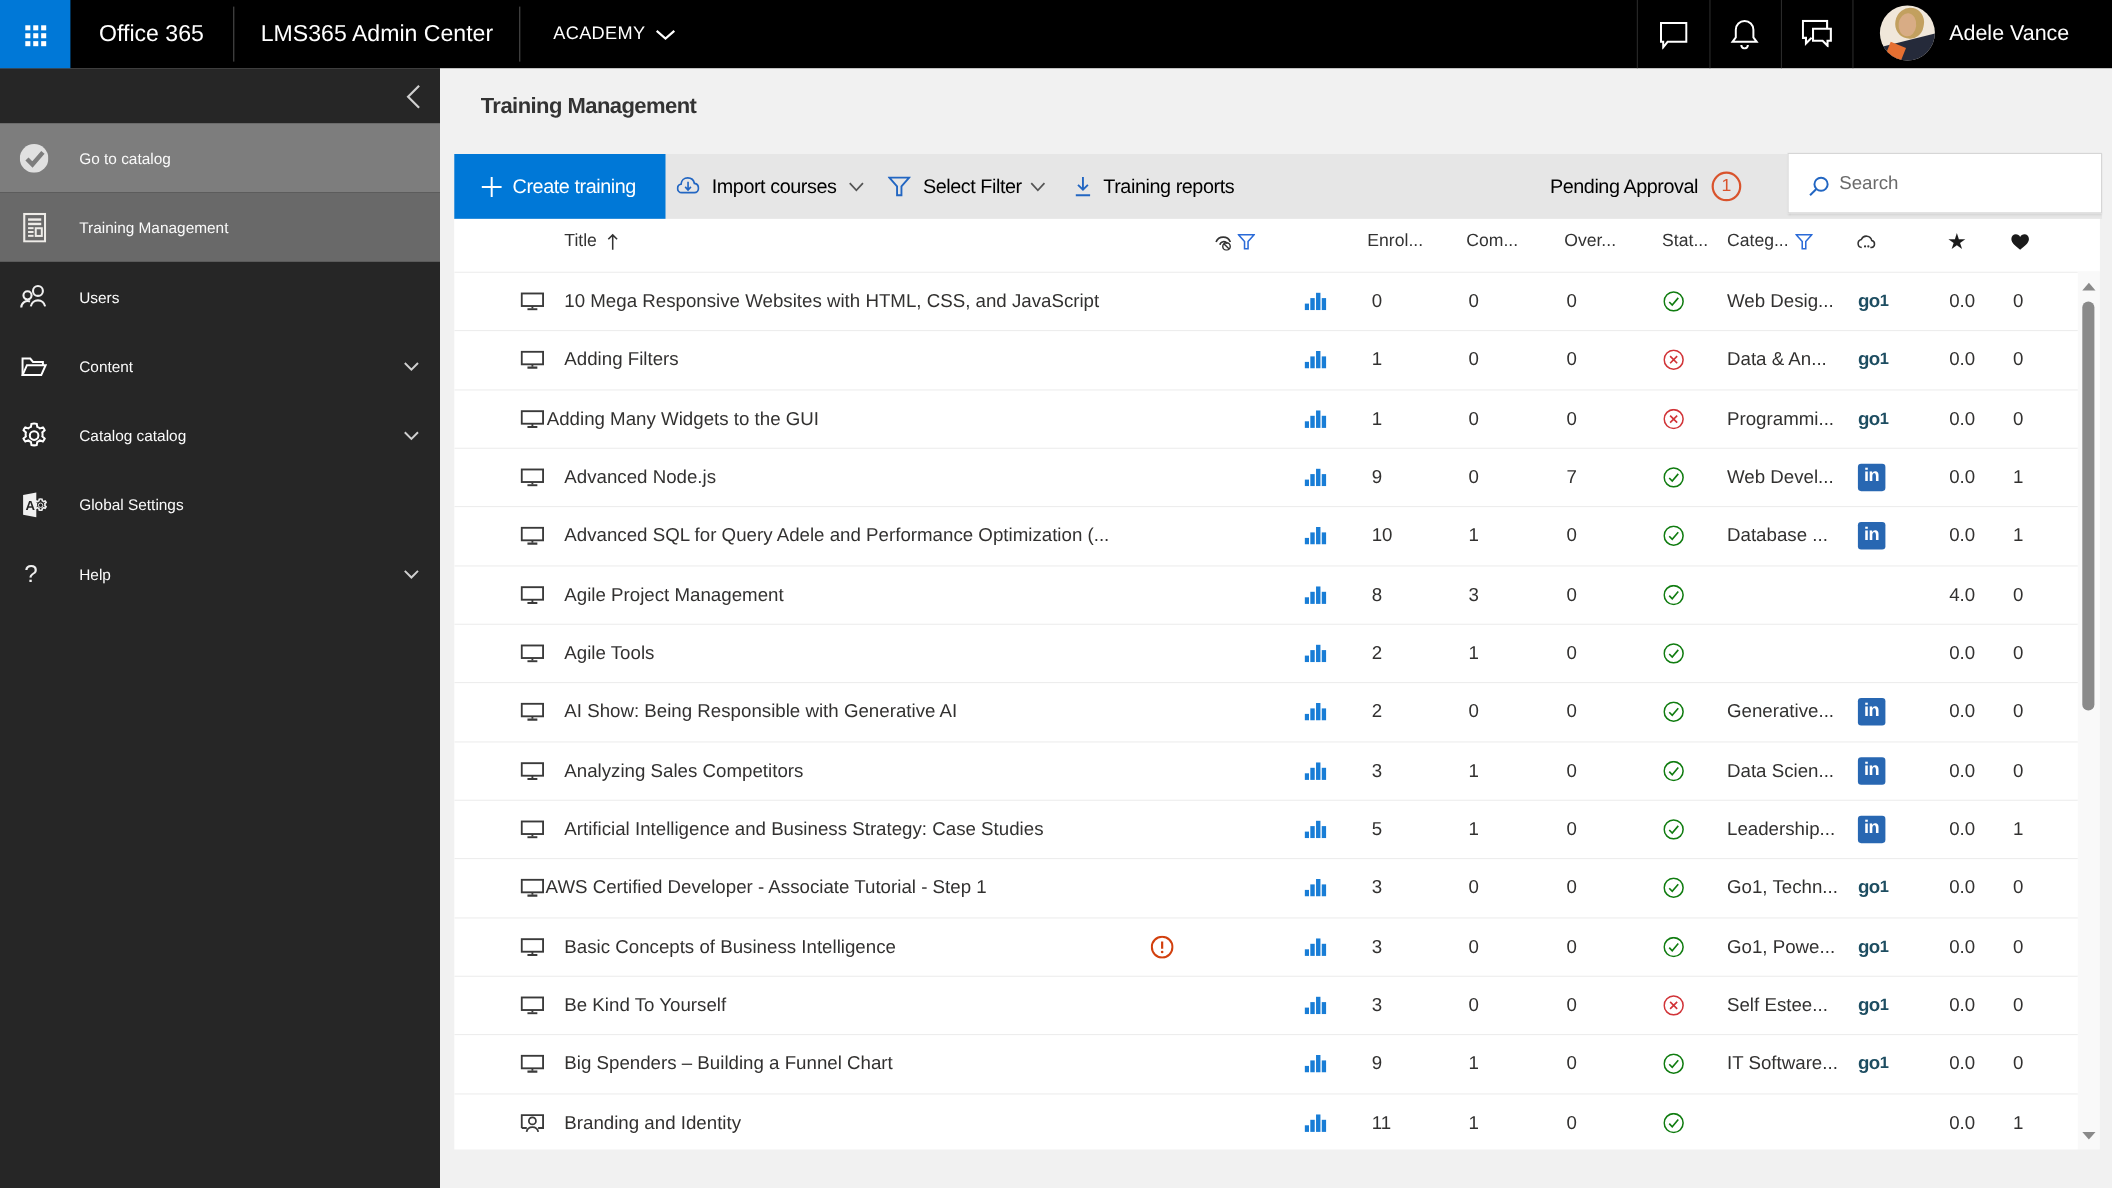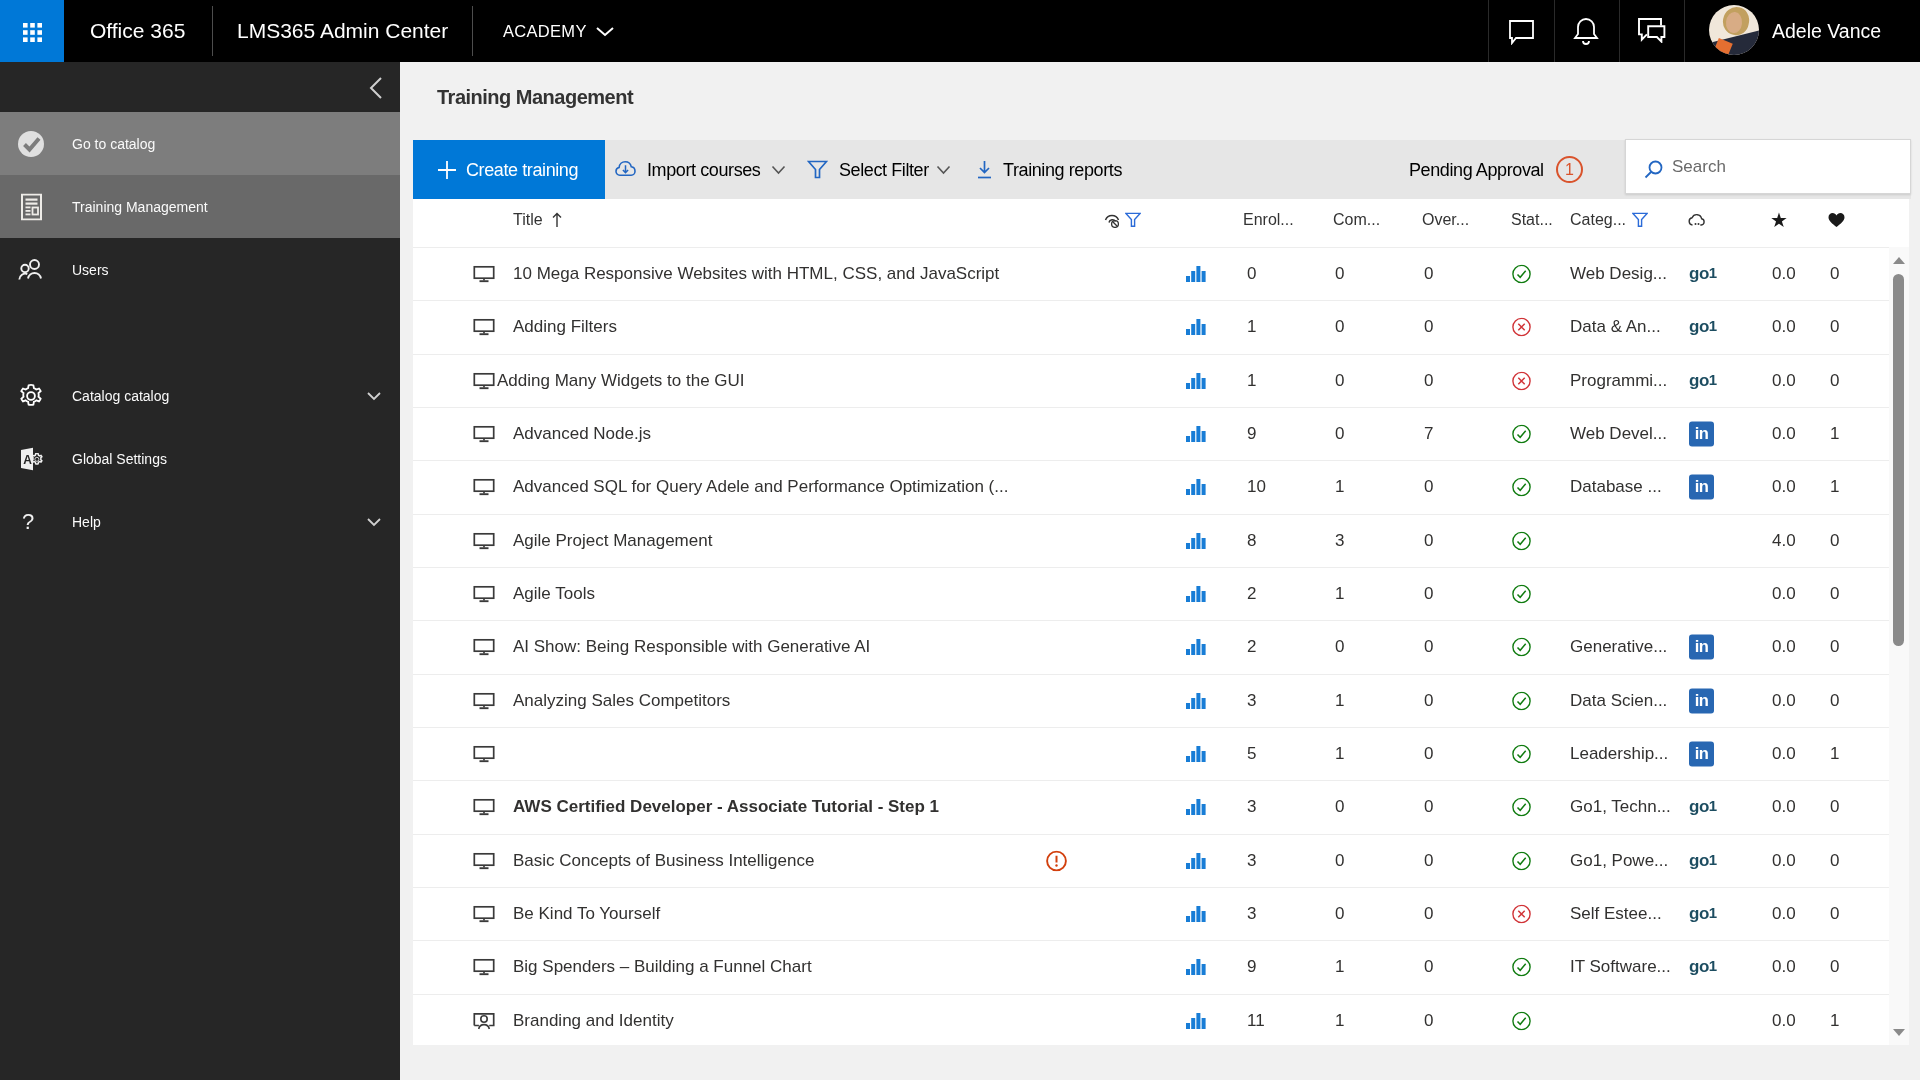--- a/index.html
+++ b/index.html
@@ -133,20 +133,30 @@
     <svg class="nav-icon" viewBox="0 0 26 26">
         <g fill="none" stroke="#f0f0f0" stroke-width="1.9">
           <circle cx="16.5" cy="7.5" r="4.5"></circle>
           <path d="M10 21.5 a6.6 6.6 0 0 1 13 0"></path>
           <circle cx="7" cy="11.5" r="3.7"></circle>
           <path d="M1.3 22.5 a6 6 0 0 1 8 -5.5"></path>
         </g>
       </svg>
     <span class="nav-label">Users</span>
   </div>
+  <div class="nav-item" style="top:239px;">
+    <svg class="nav-icon" viewBox="0 0 26 26">
+        <path d="M2.5 21 V6 h7 l2.5 3 h9 v3" fill="none" stroke="#fff" stroke-width="1.8"></path>
+        <path d="M2.5 21 L6.5 12 h17 l-4 9 z" fill="none" stroke="#fff" stroke-width="1.8"></path>
+      </svg>
+    <span class="nav-label">Content</span>
+    <svg class="nav-chev" viewBox="0 0 16 16">
+        <path d="M2 5 L8 11 L14 5" fill="none" stroke="#d0d0d0" stroke-width="1.8"></path>
+      </svg>
+  </div>
   <div class="nav-item" style="top:302px;">
     <svg class="nav-icon" viewBox="0 0 24 24">
         <g fill="none" stroke="#fff" stroke-width="1.7">
           <circle cx="12" cy="12" r="3.6"></circle>
           <path d="M12 1.8 c.9 0 1.8 .1 2.2 .3 l.5 2.6 c.8 .3 1.5 .7 2.2 1.3 l2.5 -.9 c.6 .7 1.2 1.6 1.5 2.4 l-2 1.8 c.1 .4 .2 1.1 .2 1.7 s-.1 1.3 -.2 1.7 l2 1.8 c-.3 .8 -.9 1.7 -1.5 2.4 l-2.5 -.9 c-.7 .6 -1.4 1 -2.2 1.3 l-.5 2.6 c-.4 .2 -1.3 .3 -2.2 .3 s-1.8 -.1 -2.2 -.3 l-.5 -2.6 c-.8 -.3 -1.5 -.7 -2.2 -1.3 l-2.5 .9 c-.6 -.7 -1.2 -1.6 -1.5 -2.4 l2 -1.8 c-.1 -.4 -.2 -1.1 -.2 -1.7 s.1 -1.3 .2 -1.7 l-2 -1.8 c.3 -.8 .9 -1.7 1.5 -2.4 l2.5 .9 c.7 -.6 1.4 -1 2.2 -1.3 l.5 -2.6 c.4 -.2 1.3 -.3 2.2 -.3 z"></path>
         </g>
       </svg>
     <span class="nav-label">Catalog catalog</span>
     <svg class="nav-chev" viewBox="0 0 16 16">
         <path d="M2 5 L8 11 L14 5" fill="none" stroke="#d0d0d0" stroke-width="1.8"></path>
@@ -489,20 +499,21 @@
           <div class="icon" style="left:1276px; width:25px; height:25px; background:#2867b2; border-radius:3px; color:#fff; font-weight:bold; font-size:16.5px; letter-spacing:-0.5px; text-align:center; line-height:23px;">in</div>
           <span class="cell" style="left:1359px;">0.0</span>
           <span class="cell" style="left:1417px;">0</span>
         </div>
       <div class="row">
           <svg class="icon" style="left:60px;" width="22" height="17" viewBox="0 0 22 17">
             <rect x="1.3" y="1.3" width="19.4" height="11.4" fill="none" stroke="#3a3a3a" stroke-width="1.7"></rect>
             <path d="M11 13 v2" stroke="#3a3a3a" stroke-width="1.7"></path>
             <path d="M6.5 15.7 h9" stroke="#3a3a3a" stroke-width="1.9"></path>
           </svg>
+          <span class="cell" style="left:100px;">Artificial Intelligence and Business Strategy: Case Studies</span>
           <svg class="icon" style="left:773px;" width="20" height="16" viewBox="0 0 20 16">
             <g fill="#187dd6">
               <rect x="0" y="10" width="4" height="6"></rect>
               <rect x="5.2" y="5" width="4" height="11"></rect>
               <rect x="10.4" y="0" width="4" height="16"></rect>
               <rect x="15.6" y="5" width="4" height="11"></rect>
             </g>
           </svg>
           <span class="cell" style="left:834px;">5</span>
           <span class="cell" style="left:922px;">1</span>
@@ -515,21 +526,21 @@
           <div class="icon" style="left:1276px; width:25px; height:25px; background:#2867b2; border-radius:3px; color:#fff; font-weight:bold; font-size:16.5px; letter-spacing:-0.5px; text-align:center; line-height:23px;">in</div>
           <span class="cell" style="left:1359px;">0.0</span>
           <span class="cell" style="left:1417px;">1</span>
         </div>
       <div class="row">
           <svg class="icon" style="left:60px;" width="22" height="17" viewBox="0 0 22 17">
             <rect x="1.3" y="1.3" width="19.4" height="11.4" fill="none" stroke="#3a3a3a" stroke-width="1.7"></rect>
             <path d="M11 13 v2" stroke="#3a3a3a" stroke-width="1.7"></path>
             <path d="M6.5 15.7 h9" stroke="#3a3a3a" stroke-width="1.9"></path>
           </svg>
-          <span class="cell" style="left:100px;font-weight:bold;">AWS Certified Developer - Associate Tutorial - Step 1</span>
+          <span class="cell" style="left:83px;">AWS Certified Developer - Associate Tutorial - Step 1</span>
           <svg class="icon" style="left:773px;" width="20" height="16" viewBox="0 0 20 16">
             <g fill="#187dd6">
               <rect x="0" y="10" width="4" height="6"></rect>
               <rect x="5.2" y="5" width="4" height="11"></rect>
               <rect x="10.4" y="0" width="4" height="16"></rect>
               <rect x="15.6" y="5" width="4" height="11"></rect>
             </g>
           </svg>
           <span class="cell" style="left:834px;">3</span>
           <span class="cell" style="left:922px;">0</span>

